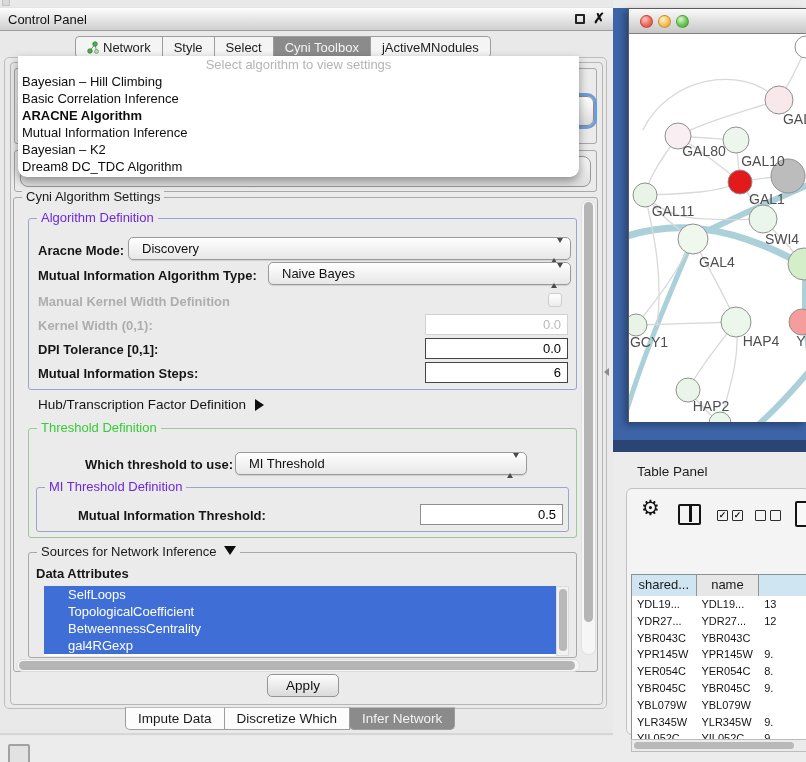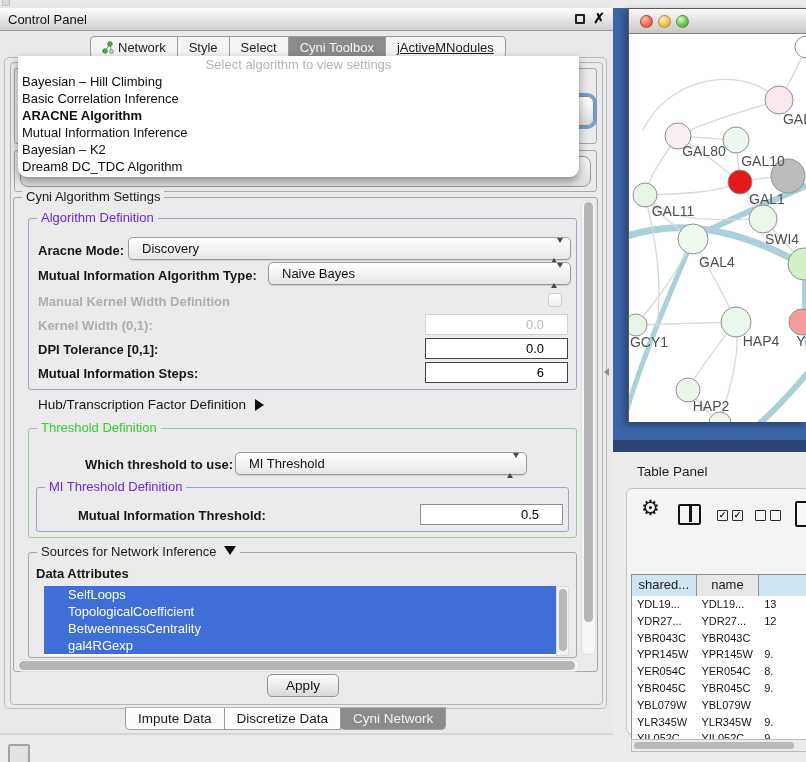--- a/index.html
+++ b/index.html
@@ -12,22 +12,22 @@
   #cp-titlebar { left:0; top:7px; width:613px; height:24px;
     background:linear-gradient(#fdfdfd,#cfcfcf); border-top:1px solid #e4e4e4; border-bottom:1px solid #9b9b9b;padding-left:28px; }
   #cp-title { left:8px; top:0; line-height:23px; font-size:13px; color:#111; }
   .win-float { right:28px; top:6px; width:10px; height:10px; border:2px solid #222; border-radius:1px; }
   .win-close { right:8px; top:2px; font-size:14px; font-weight:bold; color:#111; }
 
   
   #tab-bar { left:75px; top:36px; height:22px; display:flex; }
   .tab { height:22px; padding:0 11px; line-height:21px; background:#f4f4f4; border:1px solid #9d9d9d;
     margin-left:-1px; font-size:13px; color:#222; display:flex; align-items:center; gap:4px; }
-  .tab:first-child { border-radius:4px 0 0 4px; margin-left:15px; }
-  .tab:last-child { border-radius:0 4px 4px 0;text-decoration:underline; }
+  .tab:first-child { border-radius:4px 0 0 4px; margin-left:0; }
+  .tab:last-child { border-radius:0 4px 4px 0; }
   .tab.sel { background:#8b8b8b; color:#f4f4f4; }
 
   
   #panel-outer { left:4px; top:57px; width:603px; height:652px; border:1px solid #bdbdbd; border-radius:5px; background:#eaeaea; }
   #panel-inner { left:10px; top:62px; width:593px; height:643px; border:1px solid #b6b6b6; border-radius:4px; background:#ebebeb; }
 
   
   .groupbox { position:absolute; border:1px solid #a8a8a8; border-radius:3px; }
   .glabel { position:absolute; top:-9px; left:8px; background:#ebebeb; padding:0 4px; font-size:13px; white-space:nowrap; }
   #hidden-combo-focus { left:560px; top:96px; width:34px; height:30px; border-radius:7px; border:1px solid #8a8a8a;
@@ -53,21 +53,21 @@
   .plain-label { position:absolute; font-size:13.5px; color:#141414; white-space:nowrap; }
 
   .combo { position:absolute; height:23px; border:1px solid #9a9a9a; border-radius:5px;
     background:linear-gradient(#ffffff,#e7e7e7); box-shadow:0 1px 1px rgba(0,0,0,.12); }
   .combo .ctext { position:absolute; left:13px; top:0; line-height:22px; font-size:13px; color:#111; }
   .combo .arrows { position:absolute; right:7px; top:5px; }
   .tri-up { width:0; height:0; border-left:3.5px solid transparent; border-right:3.5px solid transparent; border-bottom:5px solid #4a4a4a; margin-bottom:2px; }
   .tri-down { width:0; height:0; border-left:3.5px solid transparent; border-right:3.5px solid transparent; border-top:5px solid #4a4a4a; }
 
   .tfield { position:absolute; height:21px; background:#fff; border:1px solid #444; font-size:13px;
-    text-align:right; padding:0 23px; font-family:"Liberation Sans",sans-serif; color:#000; }
+    text-align:right; padding:0 6px; font-family:"Liberation Sans",sans-serif; color:#000; }
   .tfield.dis { border-color:#d2d2d2; color:#b9b9b9; }
   .checkbox { position:absolute; width:14px; height:14px; border:1px solid #cdcdcd; border-radius:3px;
     background:linear-gradient(#fefefe,#ececec); }
 
   .tri-right-big { display:inline-block; width:0; height:0; border-top:6.5px solid transparent;
     border-bottom:6.5px solid transparent; border-left:9px solid #0d0d0d; vertical-align:-2px; margin-left:9px; }
   .tri-down-big { display:inline-block; width:0; height:0; border-left:6.5px solid transparent;
     border-right:6.5px solid transparent; border-top:9px solid #0d0d0d; vertical-align:1px; margin-left:7px; }
 
   
@@ -255,22 +255,22 @@
       <div class="abs" id="settings-vthumb"></div>
     </div>
   <div class="abs" id="settings-htrack">
       <div class="abs" id="settings-hthumb"></div>
     </div>
 
   <div class="abs" id="apply-btn">Apply</div>
 
   <div class="abs" id="bottom-tab-bar">
       <div class="btab">Impute Data</div>
-      <div class="btab">Discretize Data</div>
-      <div class="btab sel">Cyni Network</div>
+      <div class="btab">Discretize Which</div>
+      <div class="btab sel">Infer Network</div>
     </div>
   <div class="abs" id="cp-bottom-edge"></div>
 </div>
 
 <div class="abs" id="mini-btn"></div>
 <div class="abs" id="split-arrow"></div>
 
 <div class="abs" id="desktop-blue"></div>
 <div class="abs" id="desktop-blue-dark"></div>
 

